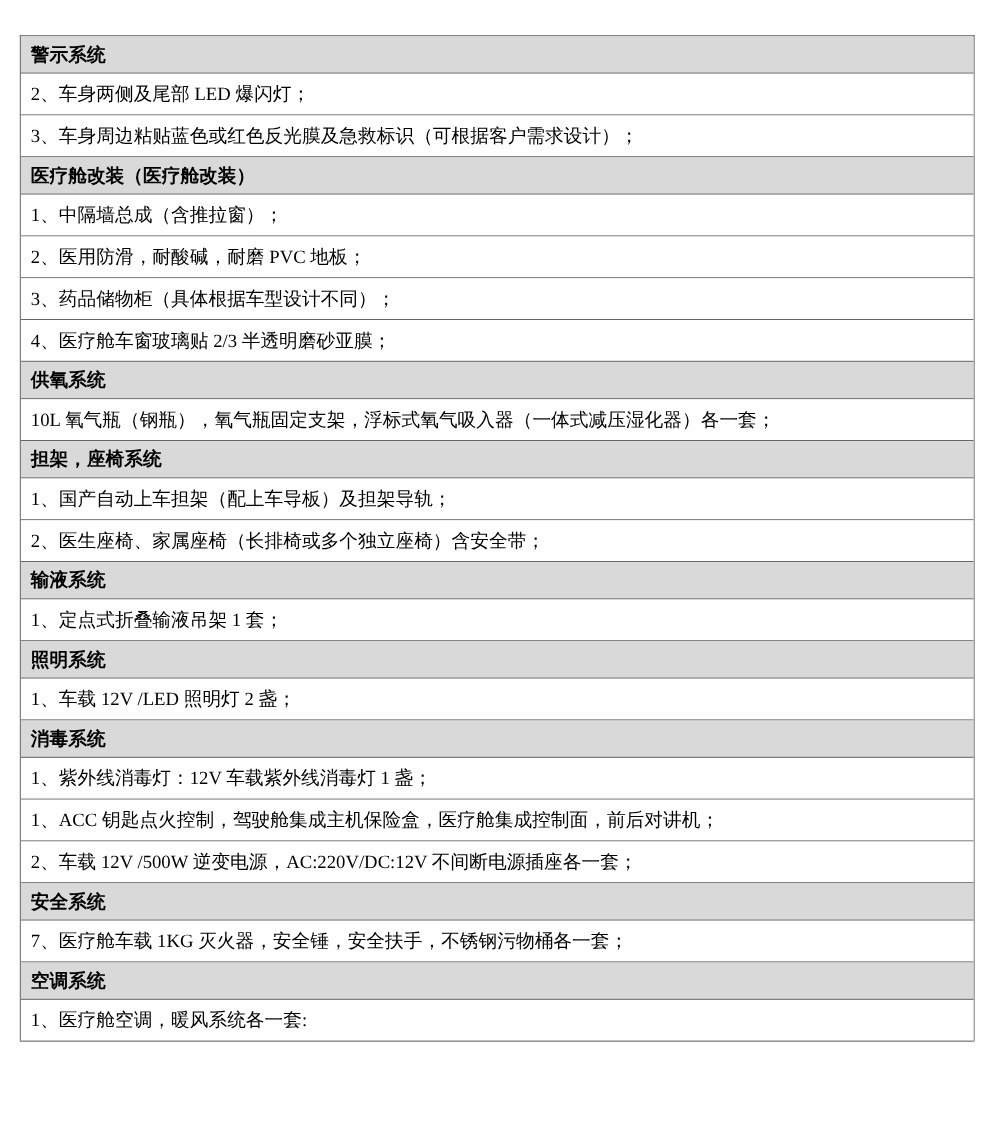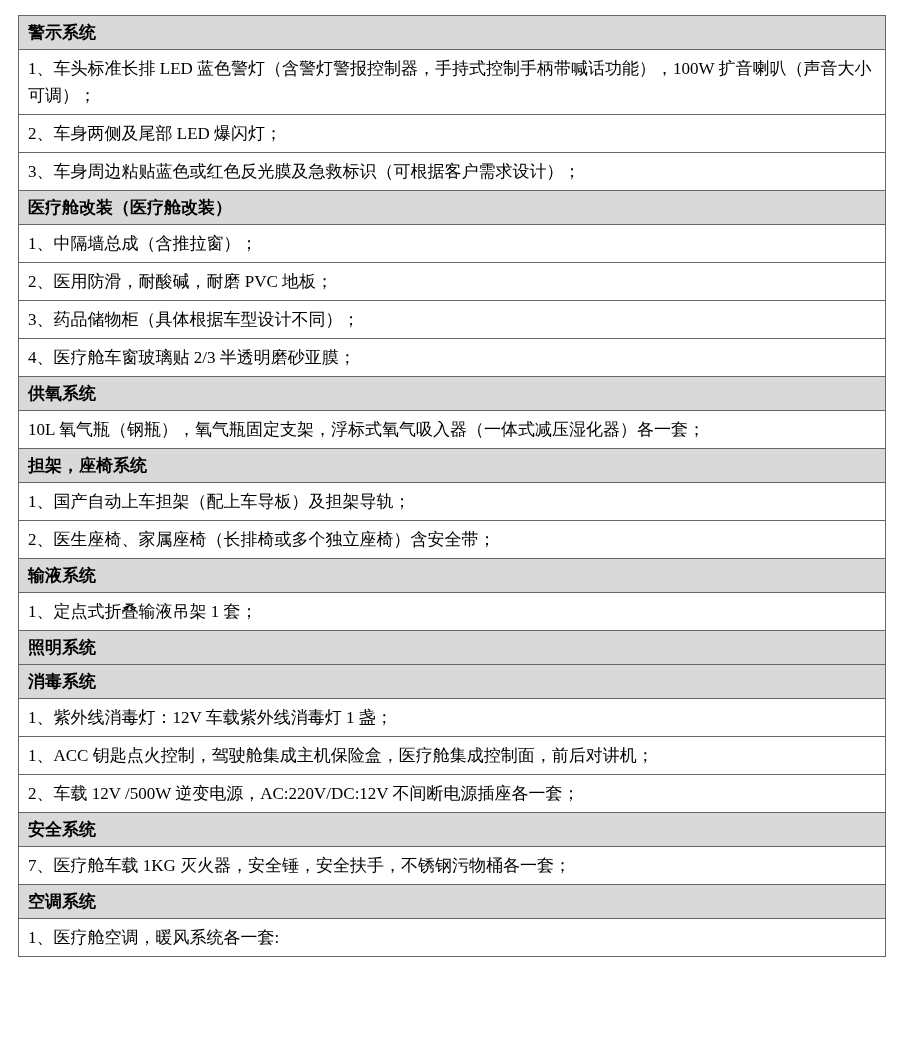--- a/index.html
+++ b/index.html
@@ -10,21 +10,21 @@
   body {
     width: 900px;
     height: 1041px;
     position: relative;
     font-family: "Liberation Serif", "DejaVu Serif", serif;
     color: #000000;
   }
   .spec-table {
     position: absolute;
     left: 18px;
-    top: 15px;
+    top: 32px;
     width: 868px;
     border: 1px solid var(--border-color, #666666);
     border-bottom: none;
     box-sizing: border-box;
   }
   .row {
     border-bottom: 1px solid var(--border-color, #666666);
     padding: 5px 9px;
     font-size: 17px;
     line-height: 27px;
@@ -35,36 +35,36 @@
     background: var(--header-bg, #d9d9d9);
     font-weight: bold;
     padding: 3px 9px;
   }
 </style>
 </head>
 <body>
 
 <div class="spec-table" style="--border-color: #666666; --header-bg: #d9d9d9; color: rgb(0, 0, 0);">
     <div class="row header"><span>警示系统</span></div>
-    <div class="row item"><span>1、车头标准长排 LED 蓝色警灯（含警灯警报控制器，手持式控制手柄带喊话功能），100W 扩音喇叭（声音大小可调）；</span></div>
     <div class="row item"><span>2、车身两侧及尾部 LED 爆闪灯；</span></div>
     <div class="row item"><span>3、车身周边粘贴蓝色或红色反光膜及急救标识（可根据客户需求设计）；</span></div>
     <div class="row header"><span>医疗舱改装（医疗舱改装）</span></div>
     <div class="row item"><span>1、中隔墙总成（含推拉窗）；</span></div>
     <div class="row item"><span>2、医用防滑，耐酸碱，耐磨 PVC 地板；</span></div>
     <div class="row item"><span>3、药品储物柜（具体根据车型设计不同）；</span></div>
     <div class="row item"><span>4、医疗舱车窗玻璃贴 2/3 半透明磨砂亚膜；</span></div>
     <div class="row header"><span>供氧系统</span></div>
     <div class="row item"><span>10L 氧气瓶（钢瓶），氧气瓶固定支架，浮标式氧气吸入器（一体式减压湿化器）各一套；</span></div>
     <div class="row header"><span>担架，座椅系统</span></div>
     <div class="row item"><span>1、国产自动上车担架（配上车导板）及担架导轨；</span></div>
     <div class="row item"><span>2、医生座椅、家属座椅（长排椅或多个独立座椅）含安全带；</span></div>
     <div class="row header"><span>输液系统</span></div>
     <div class="row item"><span>1、定点式折叠输液吊架 1 套；</span></div>
     <div class="row header"><span>照明系统</span></div>
+    <div class="row item"><span>1、车载 12V /LED 照明灯 2 盏；</span></div>
     <div class="row header"><span>消毒系统</span></div>
     <div class="row item"><span>1、紫外线消毒灯：12V 车载紫外线消毒灯 1 盏；</span></div>
     <div class="row item"><span>1、ACC 钥匙点火控制，驾驶舱集成主机保险盒，医疗舱集成控制面，前后对讲机；</span></div>
     <div class="row item"><span>2、车载 12V /500W 逆变电源，AC:220V/DC:12V 不间断电源插座各一套；</span></div>
     <div class="row header"><span>安全系统</span></div>
     <div class="row item"><span>7、医疗舱车载 1KG 灭火器，安全锤，安全扶手，不锈钢污物桶各一套；</span></div>
     <div class="row header"><span>空调系统</span></div>
     <div class="row item"><span>1、医疗舱空调，暖风系统各一套:</span></div>
   </div>
 

